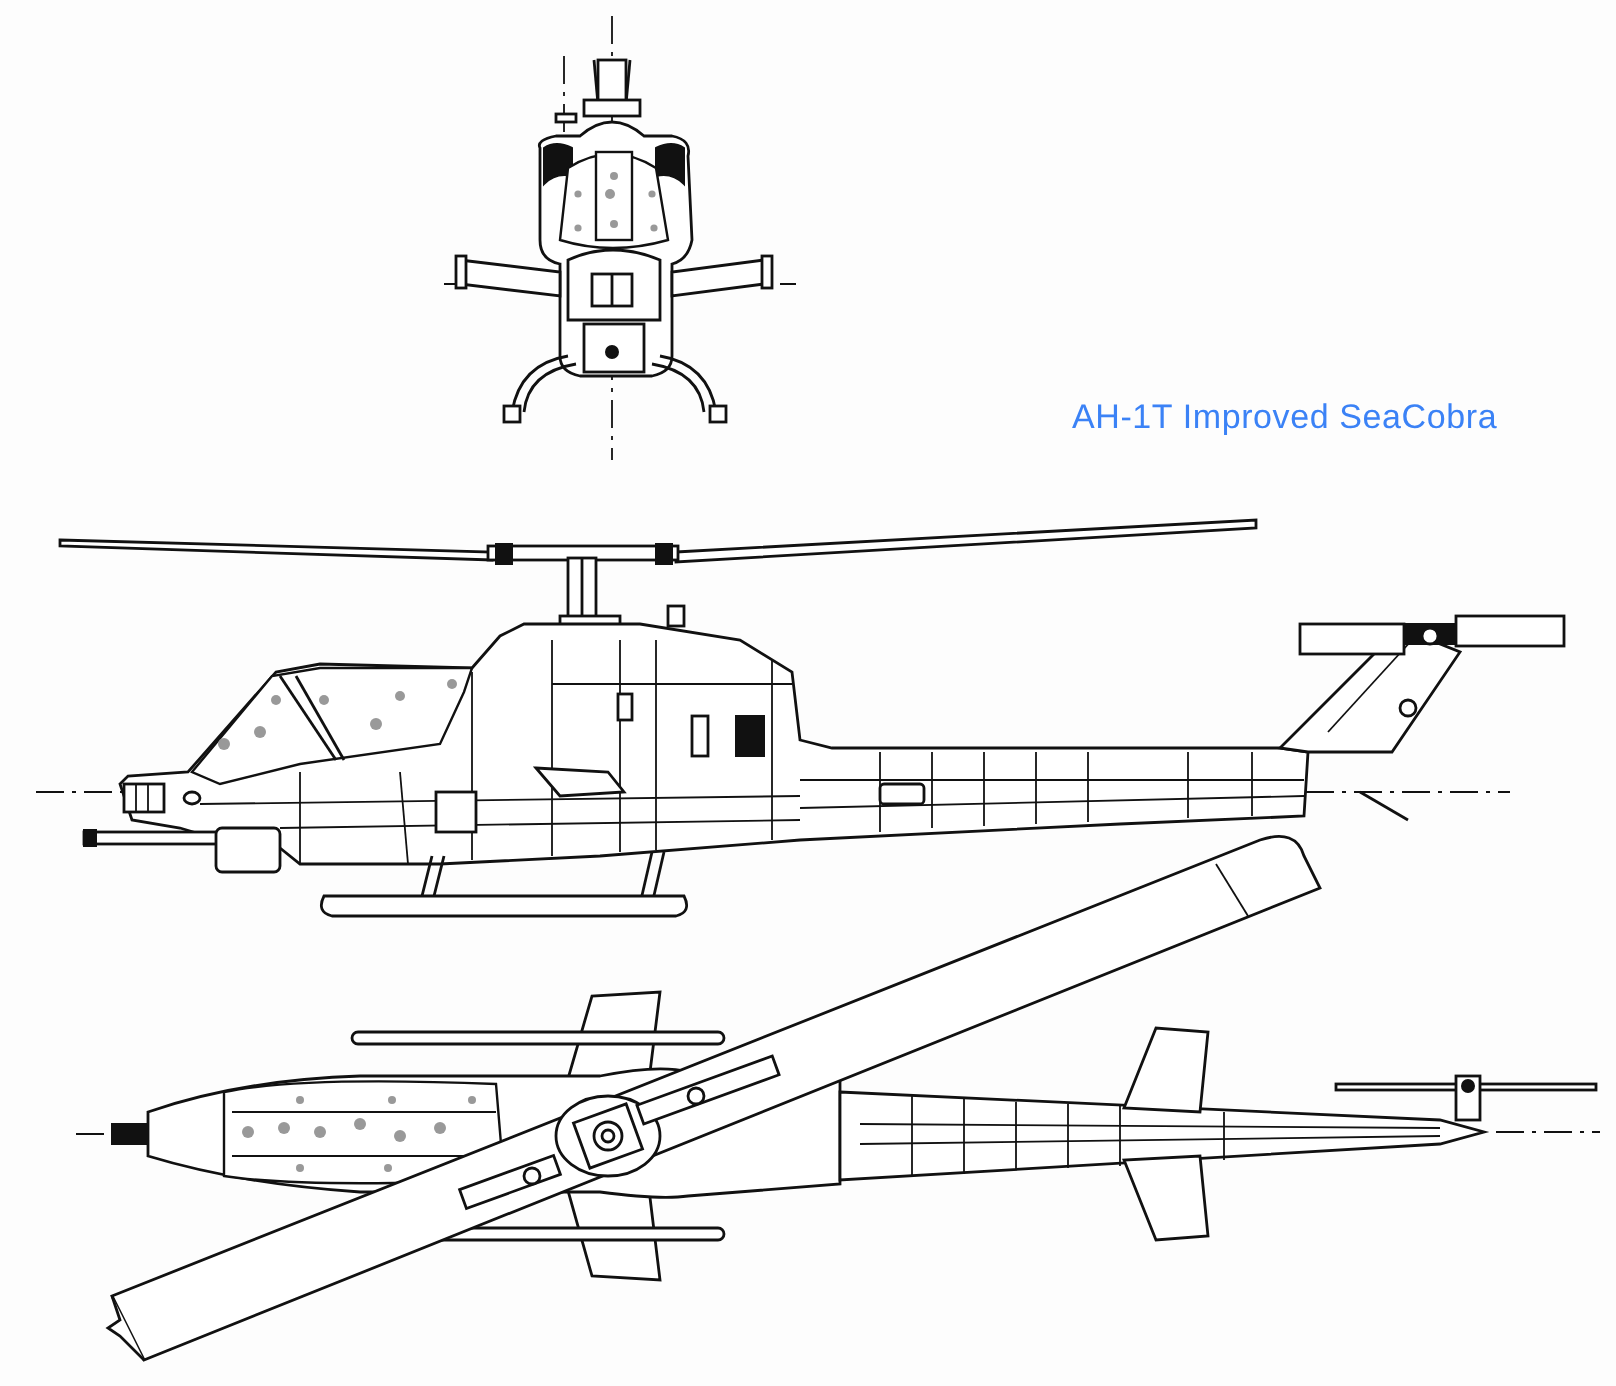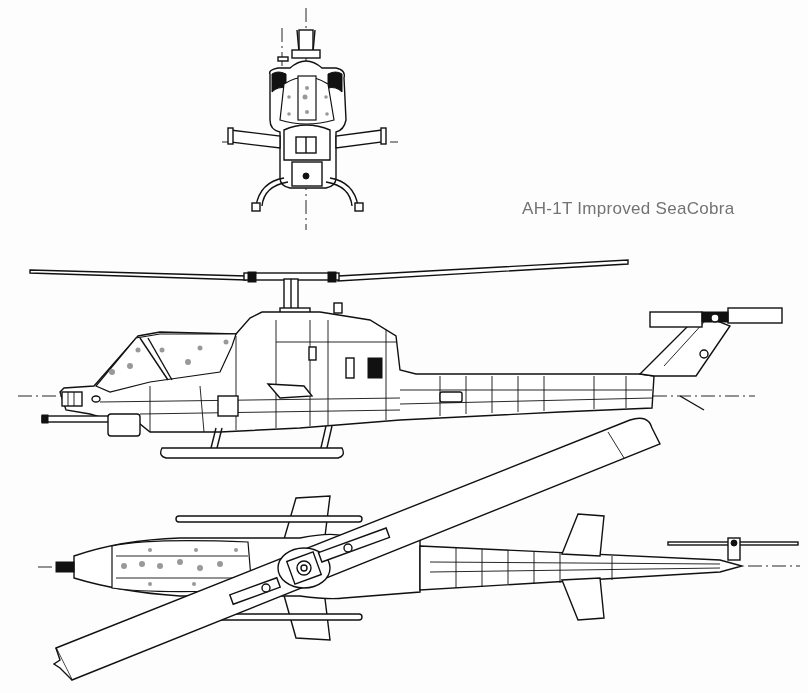--- a/index.html
+++ b/index.html
@@ -1,17 +1,17 @@
 <!DOCTYPE html>
 <html><head>
 <meta charset="utf-8">
 <style>
   html, body { margin: 0; padding: 0; background: #ffffff; }
   .canvas { position: relative; width: 808px; height: 693px; background: #fdfdfd; overflow: hidden; }
-  .title { position: absolute; left: 522px; top: 199px; font-family: "Liberation Sans", sans-serif; font-size: 17px; color: #737373; letter-spacing: 0.3px; }
+  .title { position: absolute; left: 536px; top: 199px; font-family: "Liberation Sans", sans-serif; font-size: 17px; color: #3b82f6; letter-spacing: 0.3px; }
   svg { position: absolute; left: 0; top: 0; }
   .ln { fill: none; stroke: #111; stroke-width: 1.4; }
   .thin { fill: none; stroke: #111; stroke-width: 0.9; }
   .fl { fill: #fff; stroke: #111; stroke-width: 1.4; }
   .blk { fill: #111; stroke: #111; }
   .cl { fill: none; stroke: #111; stroke-width: 0.9; stroke-dasharray: 14 4 2 4; }
   .glass { fill: #fff; stroke: #111; stroke-width: 1.2; }
   .spk { fill: #999; }
 </style>
 </head>

